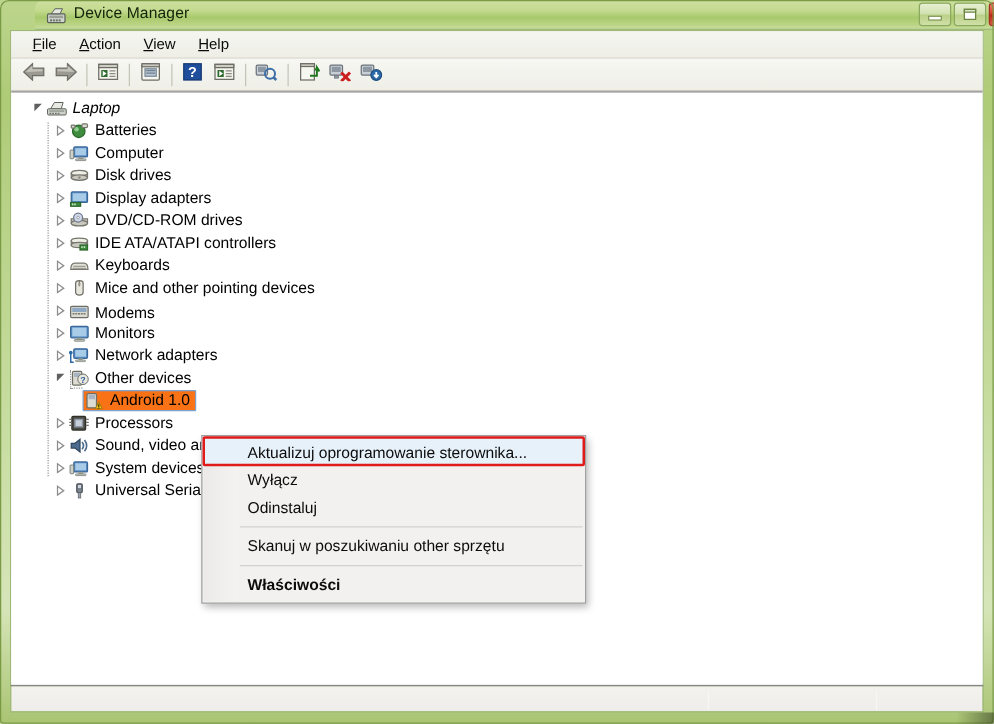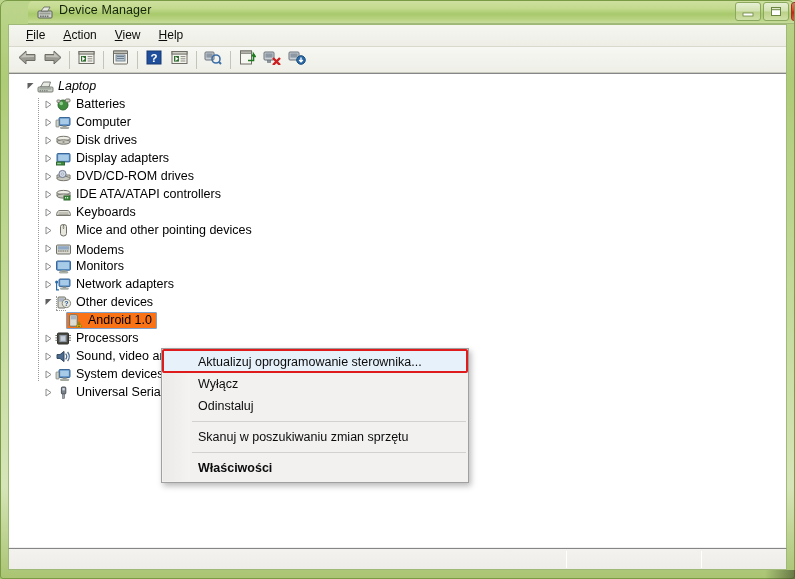--- a/index.html
+++ b/index.html
@@ -774,21 +774,21 @@
           <span>Wyłącz</span>
         </div>
 
         <div class="cm-item">
           <span>Odinstaluj</span>
         </div>
 
         <div class="cm-sep"></div>
 
         <div class="cm-item">
-          <span>Skanuj w poszukiwaniu zmian sprzętu</span>
+          <span>Skanuj w poszukiwaniu other sprzętu</span>
         </div>
 
         <div class="cm-sep"></div>
 
         <div class="cm-item bold">
           <span>Właściwości</span>
         </div>
       </div>
 
       <div id="red-box" style="left:153px; top:275px;"></div>

